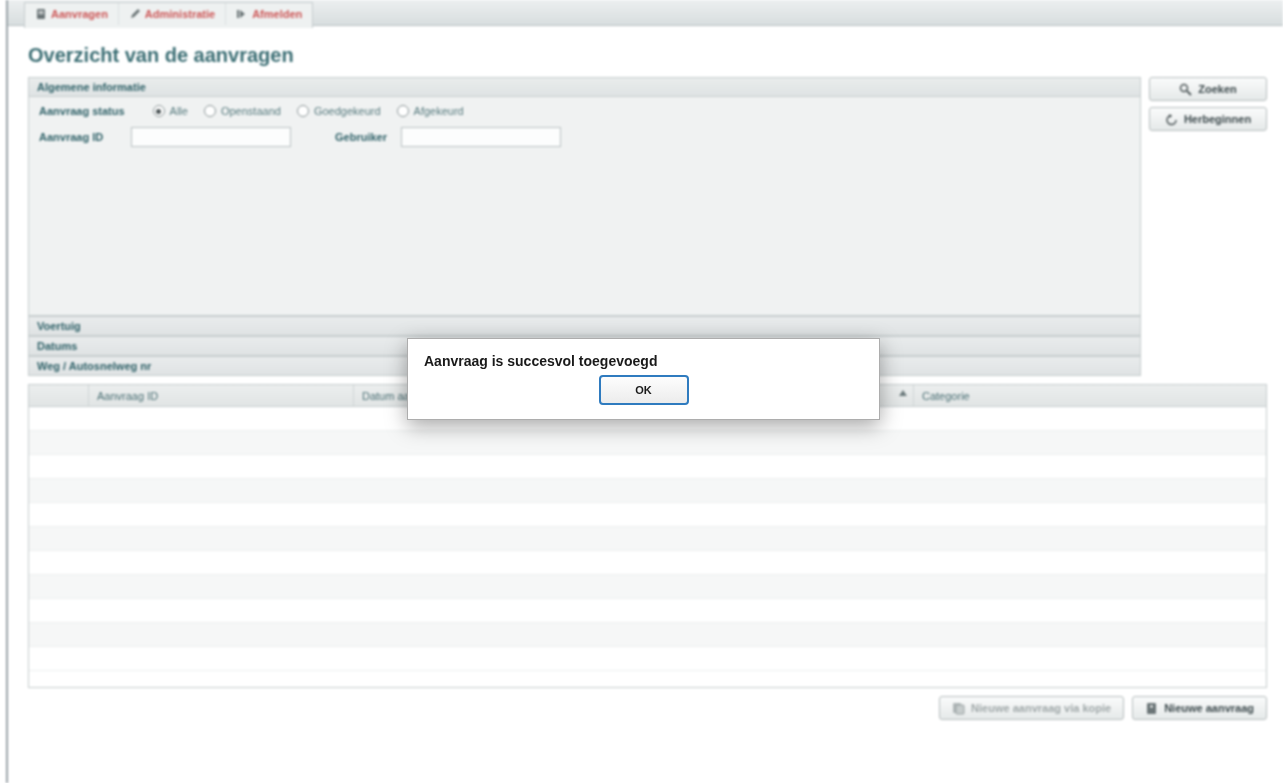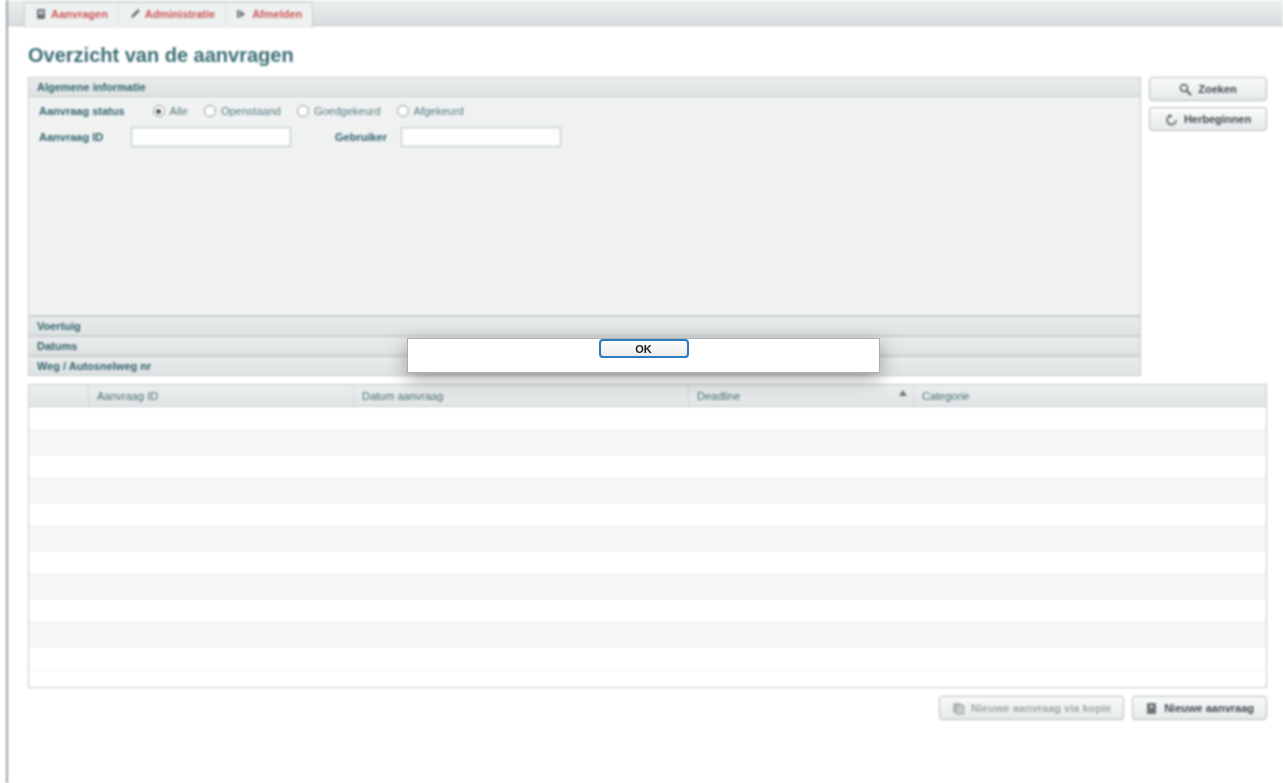--- a/index.html
+++ b/index.html
@@ -53,21 +53,21 @@
 
   .footer-buttons { display:flex; justify-content:flex-end; gap:8px; margin-top:8px;}
   .btn-wide { padding:0 12px; }
   .btn-disabled { color:#9fa7a8; }
 
   
   .modal { position:absolute; left:407px; top:338px; width:473px; background:#fff; border:1px solid #adadad; box-shadow: 0 6px 20px rgba(0,0,0,0.35); z-index:10; }
   .modal-title { padding:14px 16px 6px 16px; font-size:14px; font-weight:bold; color:#1a1a1a;}
   .modal-body { padding:6px 30px 14px 30px; font-size:11px; color:#333; text-align:center;}
   .modal-footer { display:flex; justify-content:center; padding:0 0 14px 0;}
-  .ok-btn { width:90px; height:19px; border:2px solid #2f7bbf; border-radius:4px; background:linear-gradient(#fdfdfd,#ececec); font-size:11px; font-weight:bold; color:#1a1a1a; cursor:pointer; display:flex; align-items:center; justify-content:center;}
+  .ok-btn { width:90px; height:30px; border:2px solid #2f7bbf; border-radius:4px; background:linear-gradient(#fdfdfd,#ececec); font-size:11px; font-weight:bold; color:#1a1a1a; cursor:pointer; display:flex; align-items:center; justify-content:center;}
 </style>
 </head>
 <body>
 
 <div class="blur-wrap">
 <div class="outer-border">
 
   <div class="topbar">
     <div class="tab-strip">
       <div class="tab-item">
@@ -223,18 +223,19 @@
         </span>
         <span>Nieuwe aanvraag</span>
       </div>
     </div>
 
   </div>
 </div>
 </div>
 
 <div class="modal">
+  <div class="modal-title">Aanvraag is succesvol toegevoegd</div>
   <div class="modal-footer">
     <div class="ok-btn">
       <span>OK</span>
     </div>
   </div>
 </div>
 
 </body></html>

